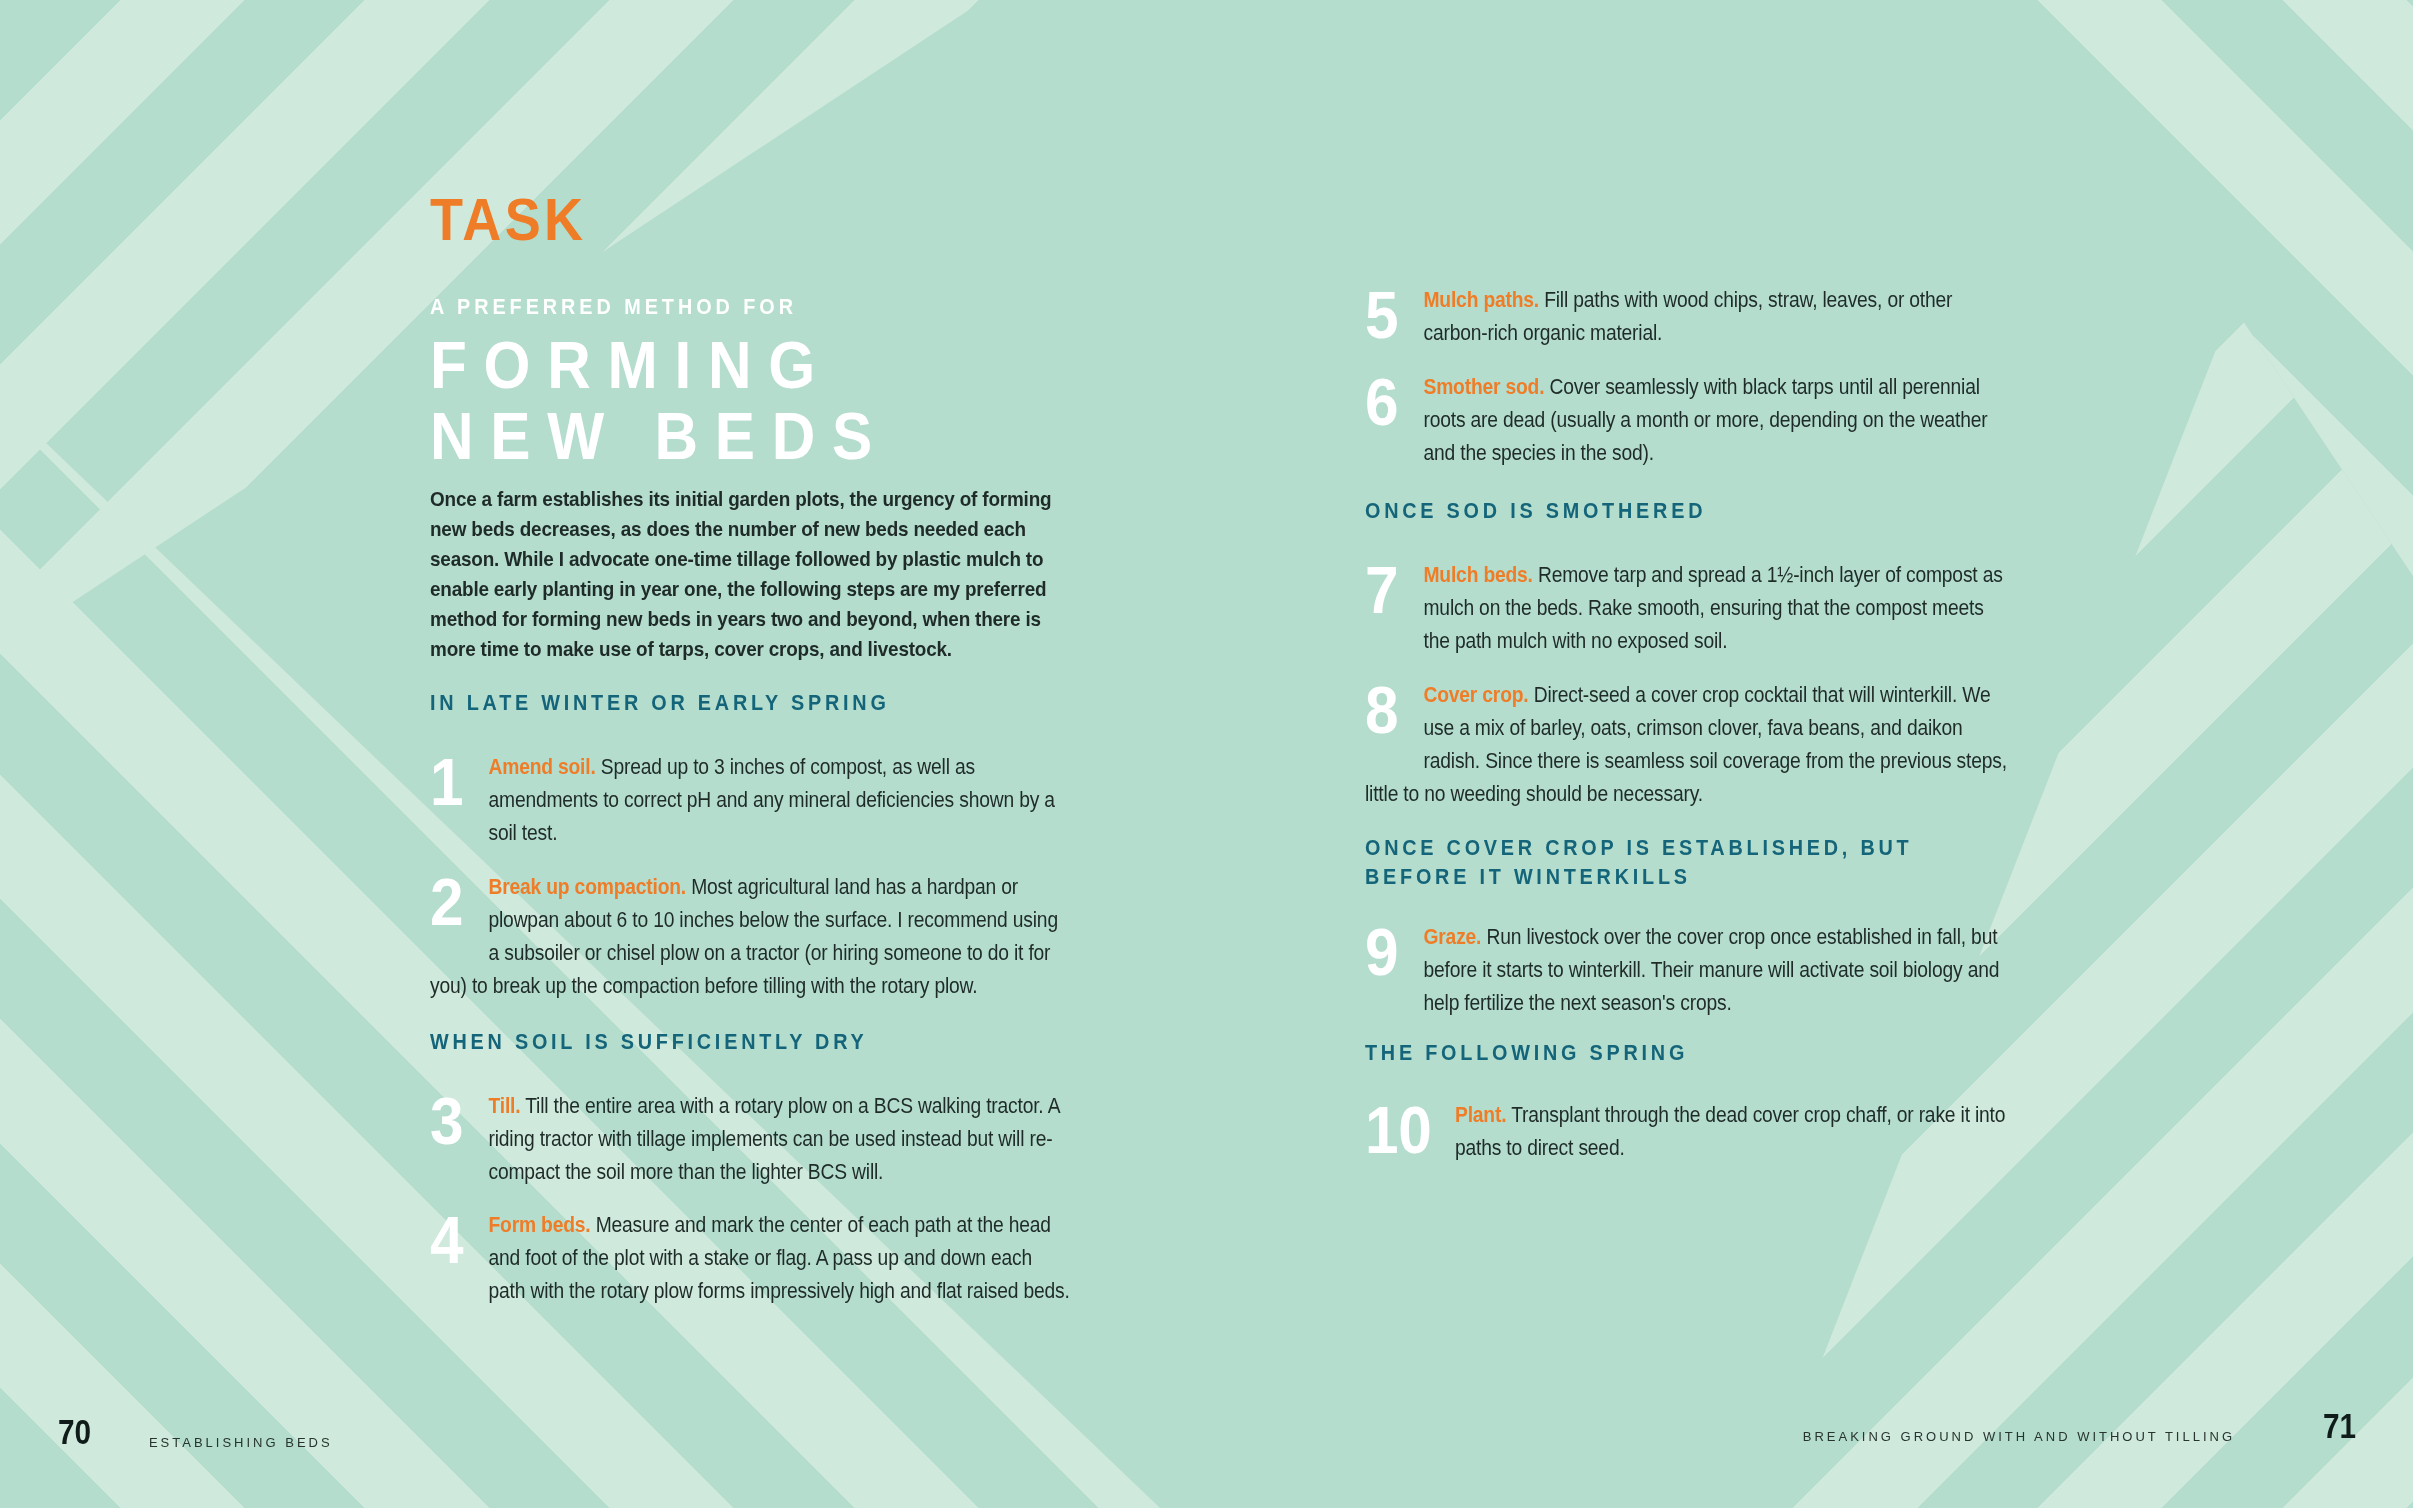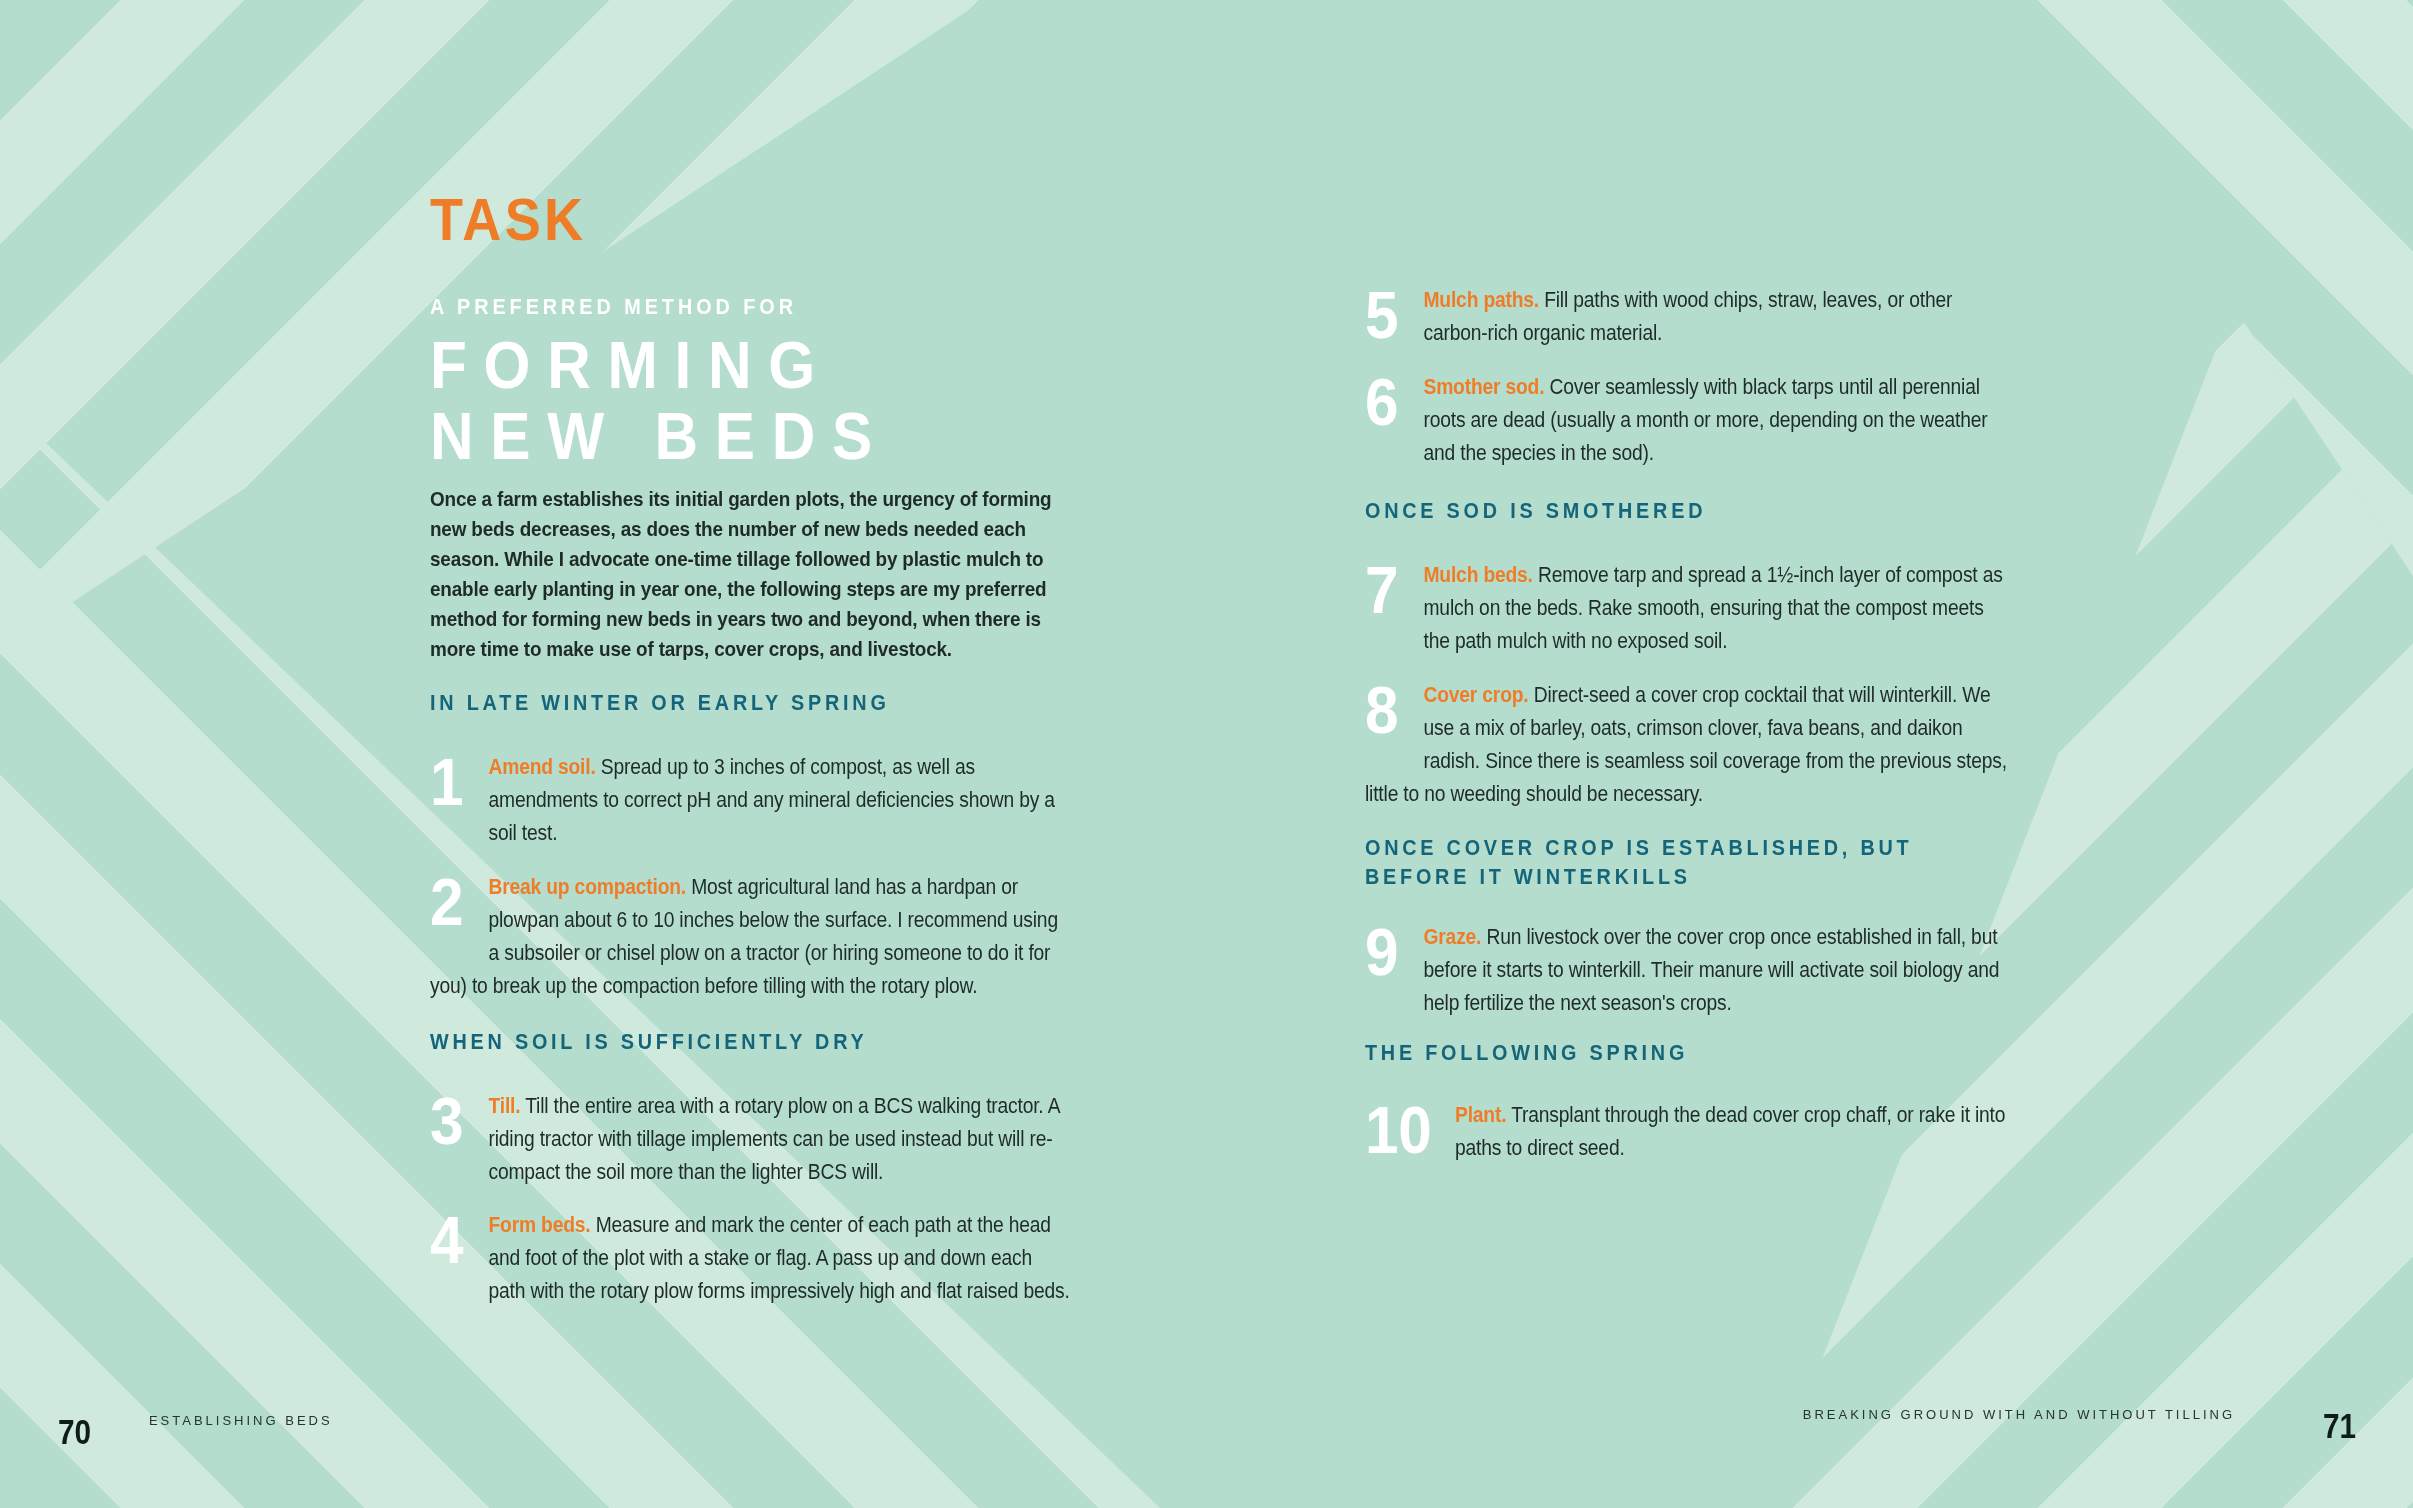--- a/index.html
+++ b/index.html
@@ -58,21 +58,21 @@
   .step::after{content:"";display:block;clear:both;}
   .num{
     float:left;width:50px;height:67px;margin-right:15px;
     font-size:67px;line-height:61px;font-weight:800;color:#ffffff;
   }
   .num-wide{width:85px;}
   .lead{color:#ef7d28;font-weight:700;}
   .step p{margin:0;}
 
   
-  .footer{position:absolute;display:flex;align-items:flex-start;}
+  .footer{position:absolute;display:flex;align-items:flex-end;}
   .footer-left{left:58px;top:1413px;gap:52px;}
   .footer-right{top:1407px;right:51px;gap:88px;}
   .folio{font-size:35px;line-height:37px;font-weight:800;color:#101c19;
     transform:scaleX(0.85);transform-origin:0 50%;}
   .running{font-size:13px;letter-spacing:3px;color:#27342f;}
 </style>
 </head>
 <body>
 
 <div class="stripes stripes-tl"></div>

